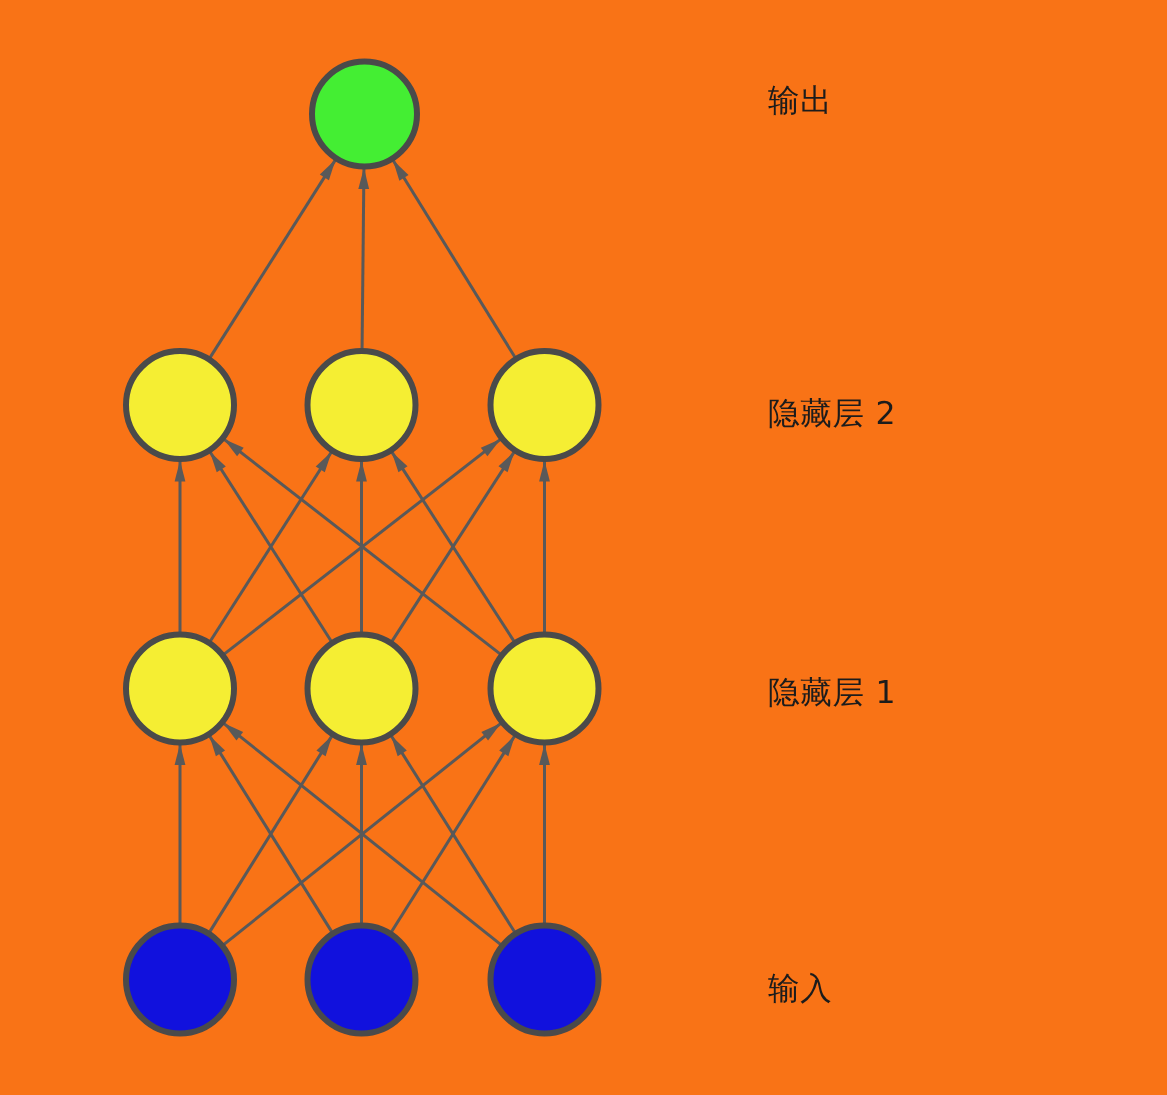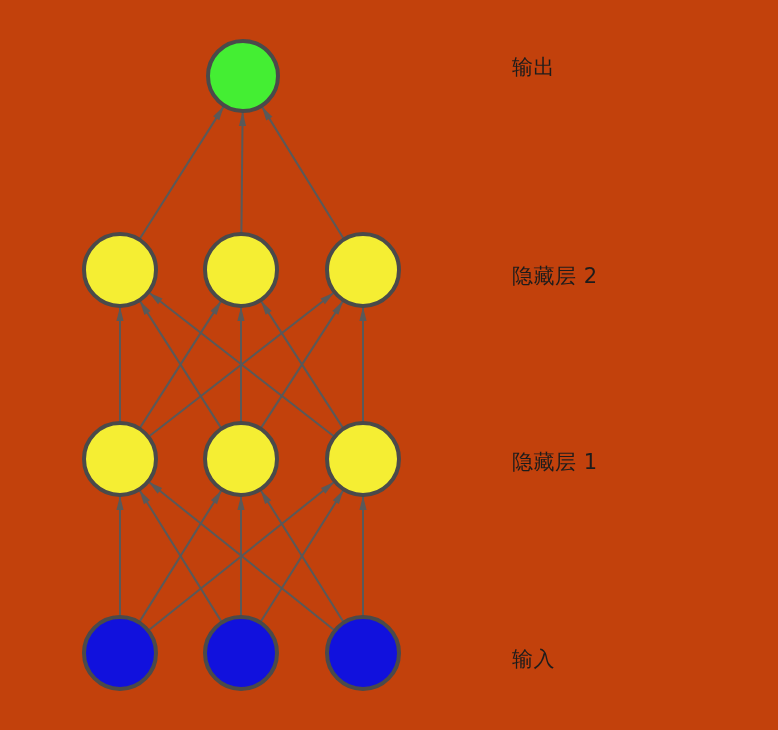--- a/index.html
+++ b/index.html
@@ -14,21 +14,21 @@
     position: relative;
     overflow: hidden;
     font-family: "DejaVu Sans", "Liberation Sans", sans-serif;
   }
   #diagram-root {
     position: absolute;
     left: 0;
     top: 0;
     width: 778px;
     height: 730px;
-    background: #c2410c;
+    background: #f97316;
   }
   svg#nn-svg {
     display: block;
     width: 778px;
     height: 730px;
   }
   .layer-label {
     font-family: "DejaVu Sans", "Liberation Sans", sans-serif;
     font-size: 21px;
     fill: #1c1c1c;

